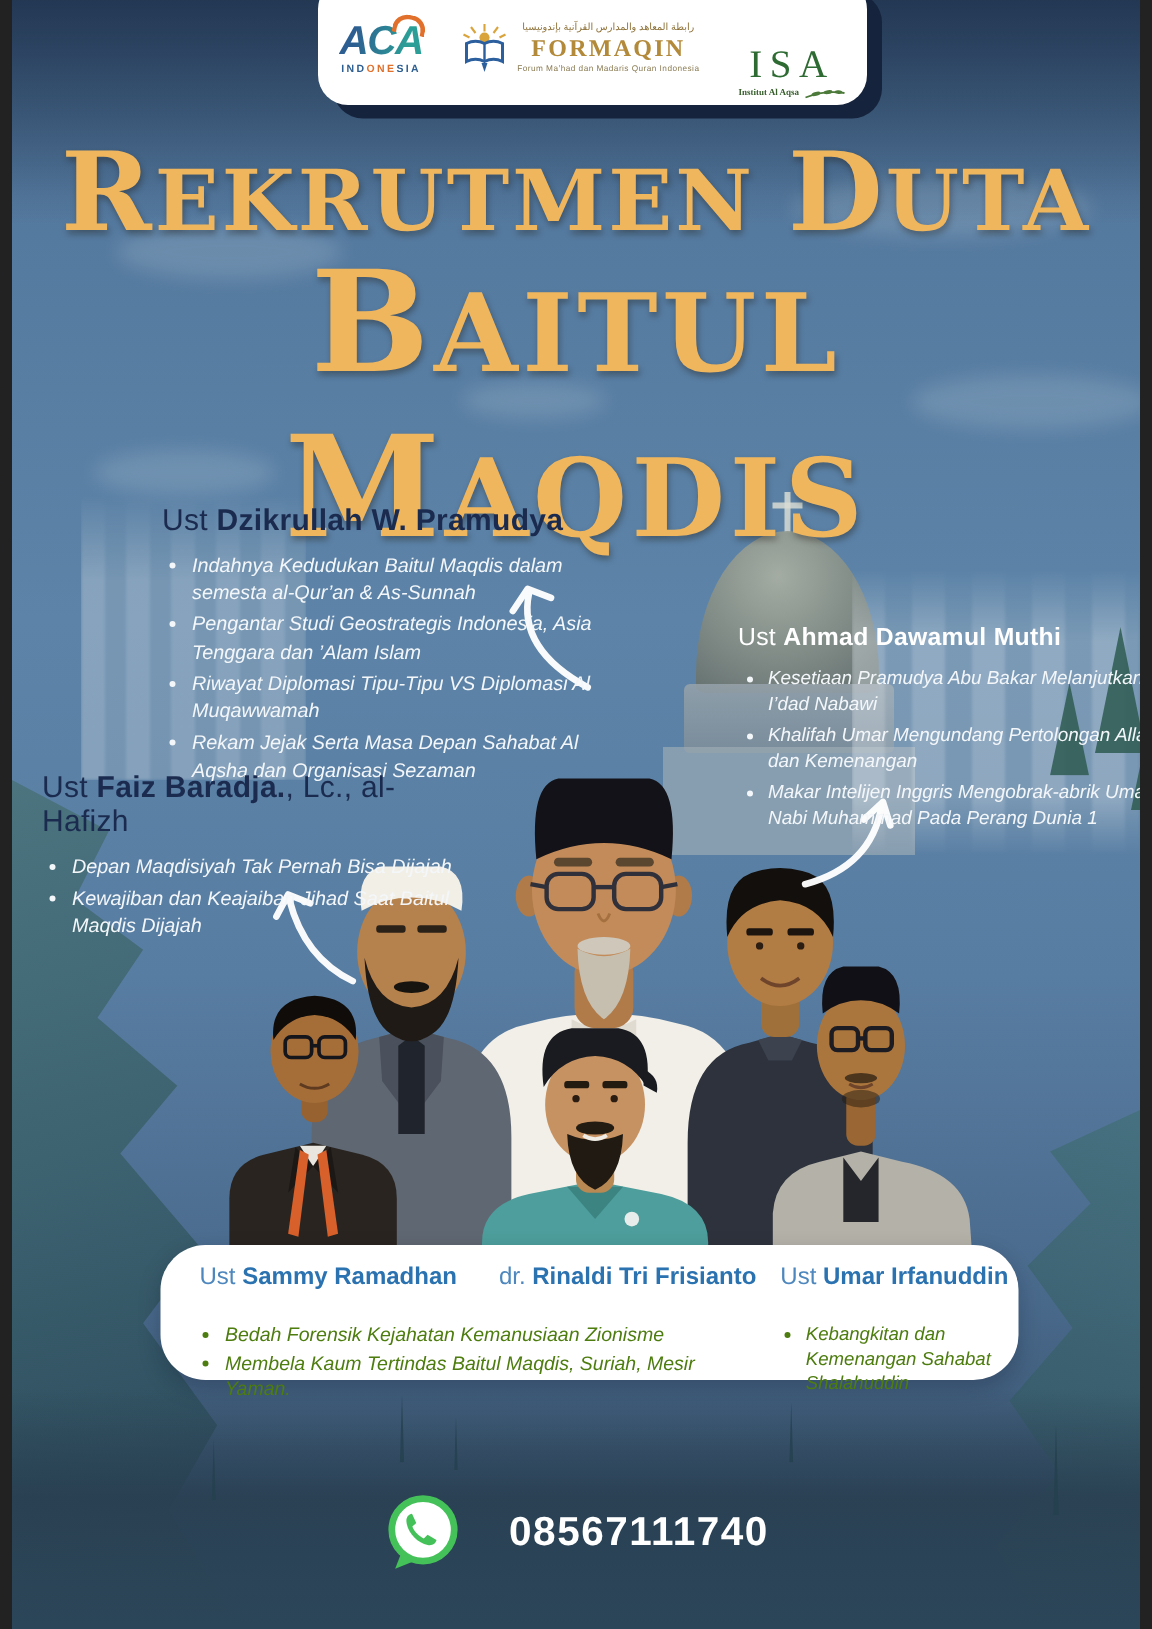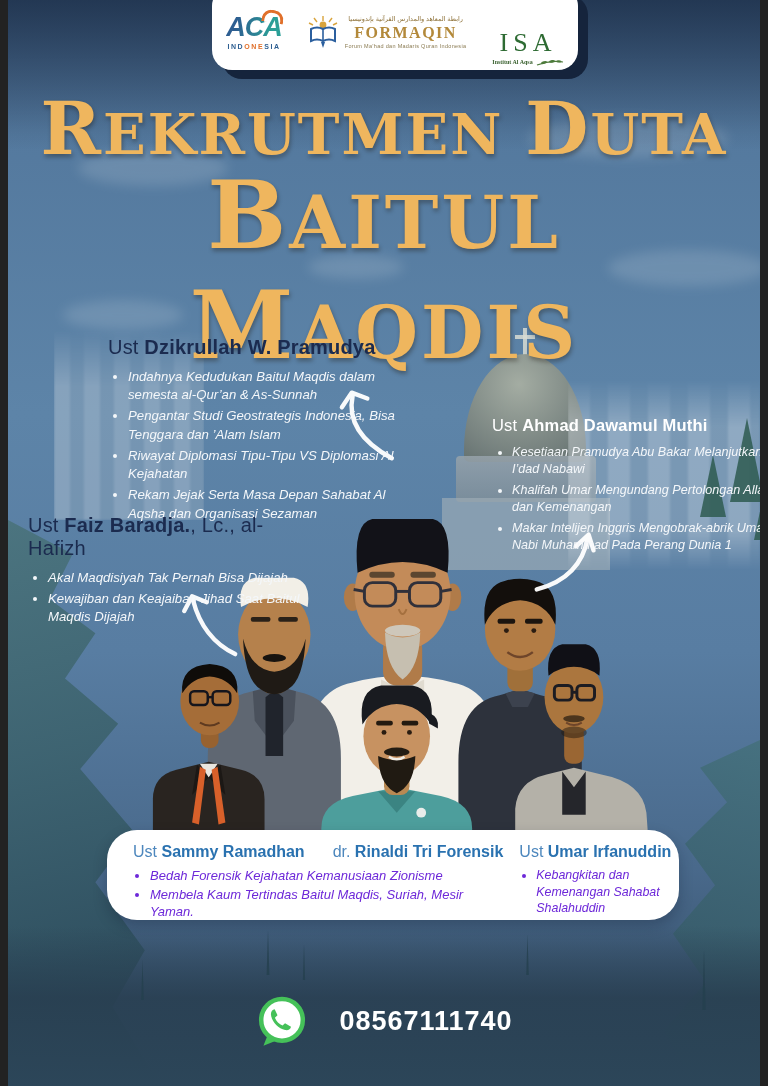--- a/index.html
+++ b/index.html
@@ -96,21 +96,21 @@
   #spk-faiz .spk-h{color:#1b2b4f;}
   
   .bottom-card{position:absolute;left:99px;top:830px;width:572px;height:90px;background:#fff;border-radius:30px;
     z-index:40;display:flex;align-items:flex-start;padding:13px 18px 27px 26px;box-sizing:border-box;
     box-shadow:0 6px 14px rgba(10,20,40,.25);}
   .bc-left{width:372px;}
   .bc-head-row{display:flex;gap:28px;}
   .bc-h{font-size:16px;white-space:nowrap;}
   .bc-h .pre{font-weight:500;color:#4d87bd;}
   .bc-h .nm{font-weight:800;color:#2a72b0;}
-  .bc-topics{margin:6px 0 0;padding-left:17px;font-style:italic;color:#6d28d9;font-size:13px;line-height:1.35;}
+  .bc-topics{margin:20px 0 0;padding-left:17px;font-style:italic;color:#4d7c0f;font-size:13px;line-height:1.35;}
   .bc-topics li{margin-bottom:1px;}
   .bc-divider{width:3px;align-self:stretch;background:#16254a;border-radius:2px;margin:2px 14px 2px 2px;}
   .bc-right{flex:1;}
   .bc-right .bc-topics{font-size:12.4px;}
   
   .contact{position:absolute;left:0;right:0;top:994px;display:flex;justify-content:center;align-items:center;gap:30px;z-index:30;}
   .phone{font-size:27px;font-weight:800;color:#fff;letter-spacing:1px;}
 </style>
 </head>
 <body>
@@ -302,46 +302,46 @@
     </div>
   </div>
 
   <div class="title" id="title1"><span class="tw">Rekrutmen</span><span class="tw">Duta</span></div>
   <div class="title" id="title2"><span class="tw">Baitul</span><span class="tw">Maqdis</span></div>
 
   <div class="spk" id="spk-dzikrullah">
     <div class="spk-h"><span class="pre">Ust </span><span class="nm">Dzikrullah W. Pramudya</span><span class="suf"></span></div>
     <ul class="topics">
         <li>Indahnya Kedudukan Baitul Maqdis dalam semesta al-Qur’an &amp; As-Sunnah</li>
-        <li>Pengantar Studi Geostrategis Indonesia, Bisa Tenggara dan ’Alam Islam</li>
-        <li>Riwayat Diplomasi Tipu-Tipu VS Diplomasi Al Kejahatan</li>
+        <li>Pengantar Studi Geostrategis Indonesia, Asia Tenggara dan ’Alam Islam</li>
+        <li>Riwayat Diplomasi Tipu-Tipu VS Diplomasi Al Muqawwamah</li>
         <li>Rekam Jejak Serta Masa Depan Sahabat Al Aqsha dan Organisasi Sezaman</li>
       </ul>
   </div>
   <div class="spk" id="spk-ahmad">
     <div class="spk-h"><span class="pre">Ust </span><span class="nm">Ahmad Dawamul Muthi</span></div>
     <ul class="topics">
         <li>Kesetiaan Pramudya Abu Bakar Melanjutkan I’dad Nabawi</li>
         <li>Khalifah Umar Mengundang Pertolongan Allah dan Kemenangan</li>
         <li>Makar Intelijen Inggris Mengobrak-abrik Umat Nabi Muhammad Pada Perang Dunia 1</li>
       </ul>
   </div>
   <div class="spk" id="spk-faiz">
     <div class="spk-h"><span class="pre">Ust </span><span class="nm">Faiz Baradja.</span><span class="suf">, Lc., al-Hafizh</span></div>
     <ul class="topics">
-        <li>Akal Maqdisiyah Tak Pernah Bisa Dijajah</li>
+        <li>Depan Maqdisiyah Tak Pernah Bisa Dijajah</li>
         <li>Kewajiban dan Keajaiban Jihad Saat Baitul Maqdis Dijajah</li>
       </ul>
   </div>
 
   <div class="bottom-card">
     <div class="bc-left">
       <div class="bc-head-row">
         <div class="bc-h"><span class="pre">Ust </span><span class="nm">Sammy Ramadhan</span></div>
-        <div class="bc-h"><span class="pre">dr. </span><span class="nm">Rinaldi Tri Forensik</span></div>
+        <div class="bc-h"><span class="pre">dr. </span><span class="nm">Rinaldi Tri Frisianto</span></div>
       </div>
       <ul class="bc-topics">
           <li>Bedah Forensik Kejahatan Kemanusiaan Zionisme</li>
           <li>Membela Kaum Tertindas Baitul Maqdis, Suriah, Mesir Yaman.</li>
         </ul>
     </div>
     <div class="bc-divider"></div>
     <div class="bc-right">
       <div class="bc-h"><span class="pre">Ust </span><span class="nm">Umar Irfanuddin</span></div>
       <ul class="bc-topics">

